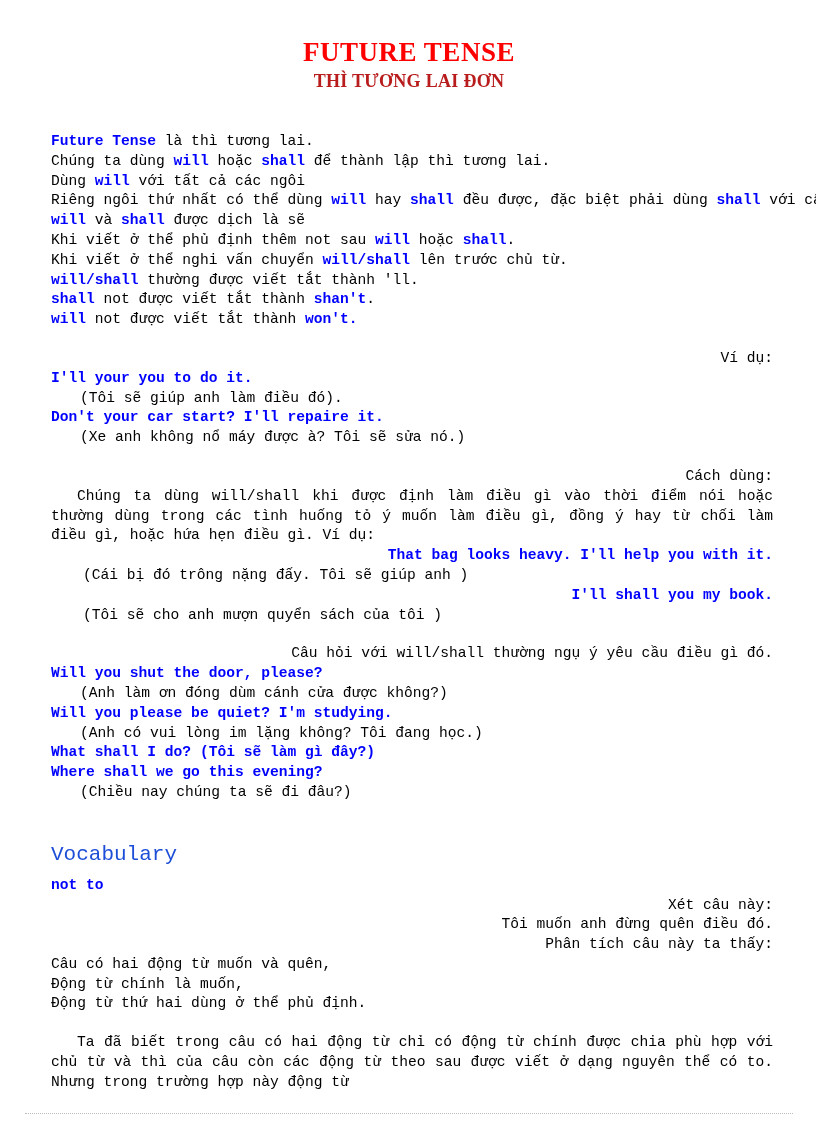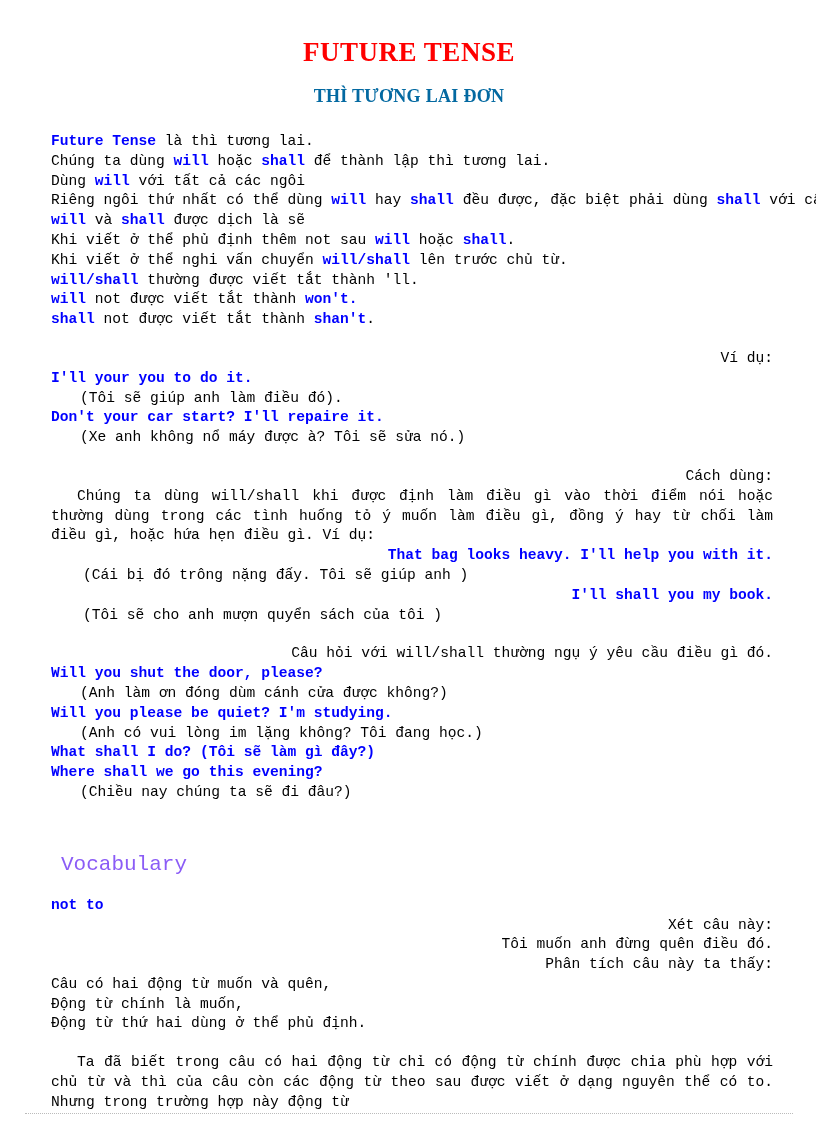--- a/index.html
+++ b/index.html
@@ -35,24 +35,24 @@
     font-size: 27px;
     font-weight: bold;
     color: #ff0000;
     letter-spacing: 0.5px;
     line-height: 1.05;
     margin: 0;
   }
   .doc-subtitle {
     font-size: 18px;
     font-weight: bold;
-    color: #0369a1;
+    color: #b91c1c;
     letter-spacing: 0.3px;
     line-height: 1.15;
-    margin: 20px 0 0 0;
+    margin: 5px 0 0 0;
   }
 
   
   .body-col {
     position: absolute;
     left: 50px;
     top: 132px;
     width: 722px;
     font-size: 14.6px;
     line-height: 19.8px;
@@ -82,25 +82,25 @@
     padding-left: 0;
     width: 722px;
   }
   .para .first {
     display: inline-block;
     width: 26px;
   }
 
   
   .vocab-head {
-    color: #8b5cf6;
+    color: #1d4ed8;
     font-size: 21px;
     line-height: 24px;
     font-weight: normal;
-    margin: 10px;
+    margin: 0;
   }
 
   
   .footer-rule {
     position: absolute;
     left: 24px;
     top: 1113px;
     width: 768px;
     border-top: 1px dotted #bbbbbb;
     height: 0;
@@ -128,23 +128,23 @@
       <div class="ln"><span>Riêng ngôi thứ nhất có thể dùng </span><span class="blue">will</span><span> hay </span><span class="blue">shall</span><span> đều được, đặc biệt phải dùng </span><span class="blue">shall</span><span> với câu hỏi.</span></div>
 
       <div class="ln"><span class="blue">will</span><span> và </span><span class="blue">shall</span><span> được dịch là sẽ</span></div>
 
       <div class="ln"><span>Khi viết ở thể phủ định thêm not sau </span><span class="blue">will</span><span> hoặc </span><span class="blue">shall</span><span>.</span></div>
 
       <div class="ln"><span>Khi viết ở thể nghi vấn chuyển </span><span class="blue">will/shall</span><span> lên trước chủ từ.</span></div>
 
       <div class="ln"><span class="blue">will/shall</span><span> thường được viết tắt thành 'll.</span></div>
 
+      <div class="ln"><span class="blue">shall</span><span> not được viết tắt thành </span><span class="blue">shan't</span><span>.</span></div>
+
       <div class="ln"><span class="blue">will</span><span> not được viết tắt thành </span><span class="blue">won't.</span></div>
-
-      <div class="ln"><span class="blue">shall</span><span> not được viết tắt thành </span><span class="blue">shan't</span><span>.</span></div>
     </div>
 
     <div class="gap-md"></div>
 
     <div>
       <div class="ln indent-1">Ví dụ:</div>
       <div class="ln blue">I'll your you to do it.</div>
       <div class="ln indent-sm">(Tôi sẽ giúp anh làm điều đó).</div>
       <div class="ln blue">Don't your car start? I'll repaire it.</div>
       <div class="ln indent-sm">(Xe anh không nổ máy được à? Tôi sẽ sửa nó.)</div>

